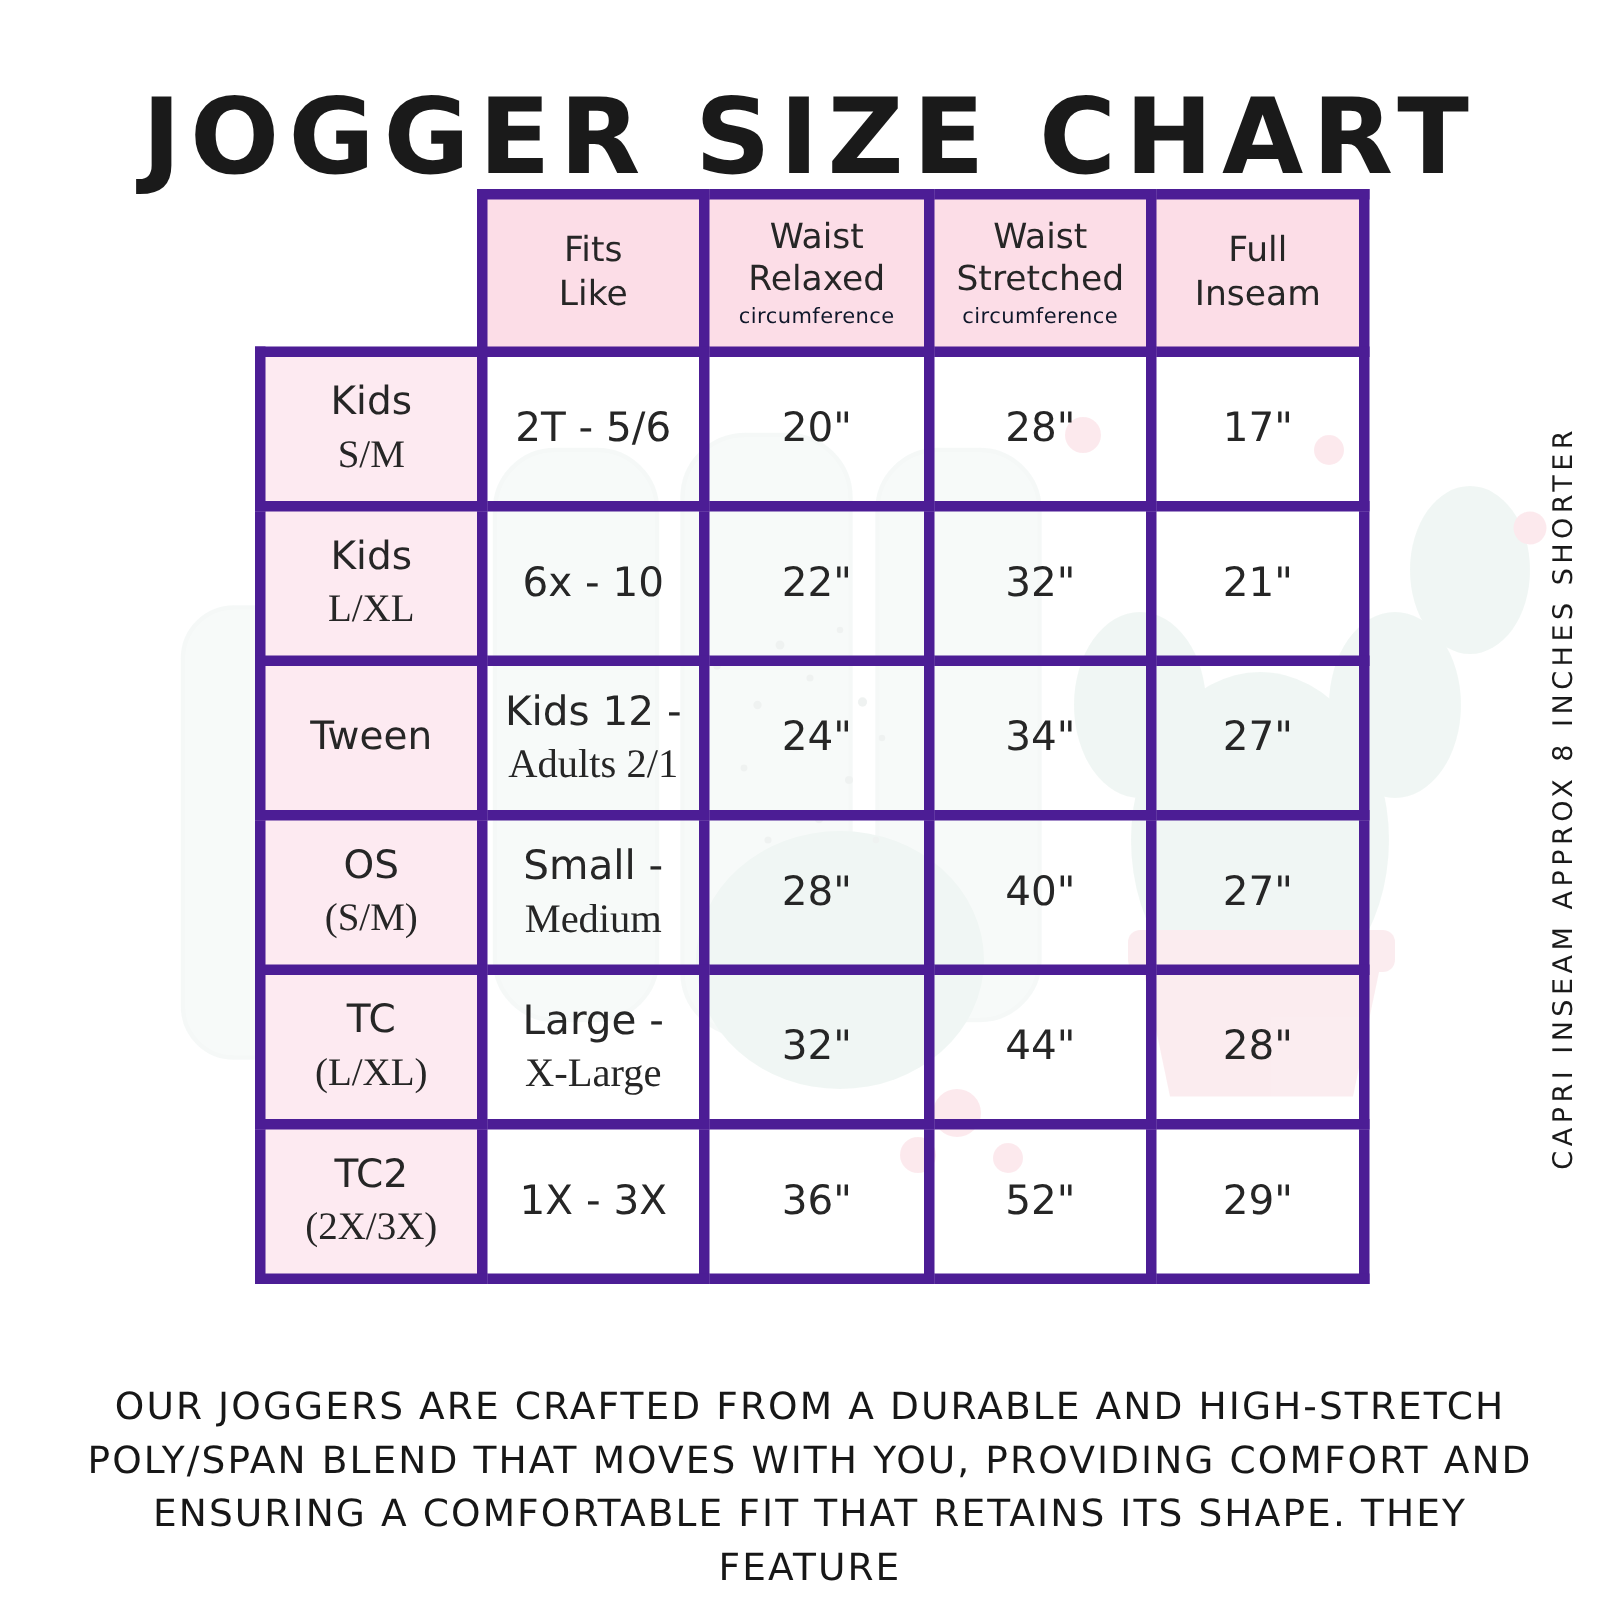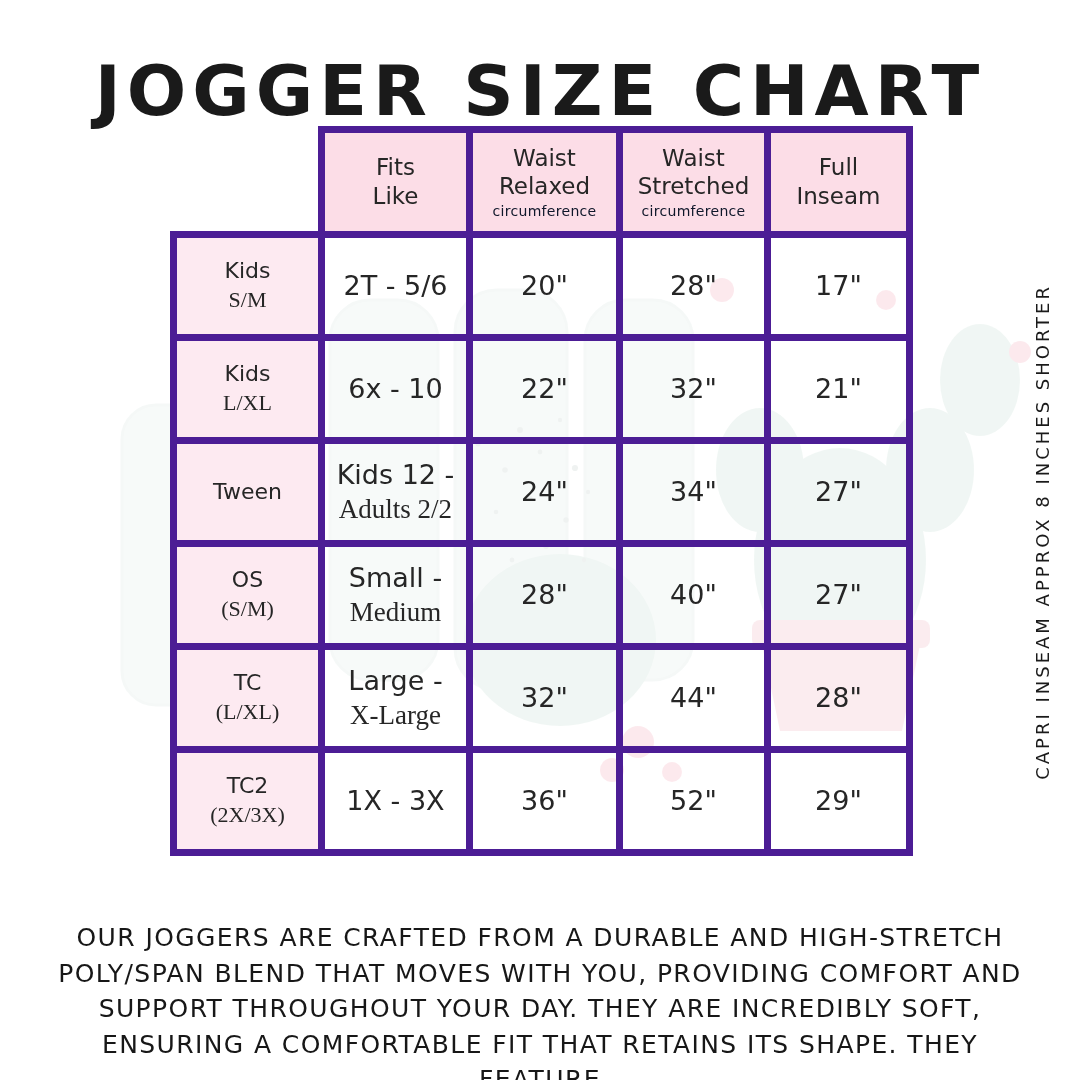--- a/index.html
+++ b/index.html
@@ -78,21 +78,21 @@
   }
   thead th .sub {
     display: block;
     font-size: 14px;
     letter-spacing: .3px;
     margin-top: 2px;
     color: #0f172a;
   }
   tbody td.size-cell {
     background: #fdeaf1;
-    font-size: 22px;
+    font-size: 26px;
     line-height: 1.3;
     height: 96px;
   }
   tbody td.data-cell {
     background: #ffffff00;
     font-size: 27px;
     line-height: 1.3;
     height: 96px;
   }
   tbody td .l2 { display: block; font-family: Liberation Serif, serif; }
@@ -251,21 +251,21 @@
         <td class="data-cell">32"</td>
         <td class="data-cell">21"</td>
       </tr>
       <tr>
         <td class="size-cell">
           <span>Tween</span>
           <span class="l2"></span>
         </td>
         <td class="data-cell">
           <span>Kids 12 -</span>
-          <span class="l2">Adults 2/2</span>
+          <span class="l2">Adults 2/1</span>
         </td>
         <td class="data-cell">24"</td>
         <td class="data-cell">34"</td>
         <td class="data-cell">27"</td>
       </tr>
       <tr>
         <td class="size-cell">
           <span>OS</span>
           <span class="l2">(S/M)</span>
         </td>
@@ -307,16 +307,15 @@
   </table>
 </div>
 
 <div class="side-note">
   <span>CAPRI INSEAM APPROX 8 INCHES SHORTER</span>
 </div>
 
 <div class="footer-note">
   <span class="ln">OUR JOGGERS ARE CRAFTED FROM A DURABLE AND HIGH-STRETCH</span>
   <span class="ln">POLY/SPAN BLEND THAT MOVES WITH YOU, PROVIDING COMFORT AND</span>
-  <span class="ln">SUPPORT THROUGHOUT YOUR DAY. THEY ARE INCREDIBLY SOFT,</span>
   <span class="ln">ENSURING A COMFORTABLE FIT THAT RETAINS ITS SHAPE. THEY FEATURE</span>
 
 </div>
 
 </body></html>

